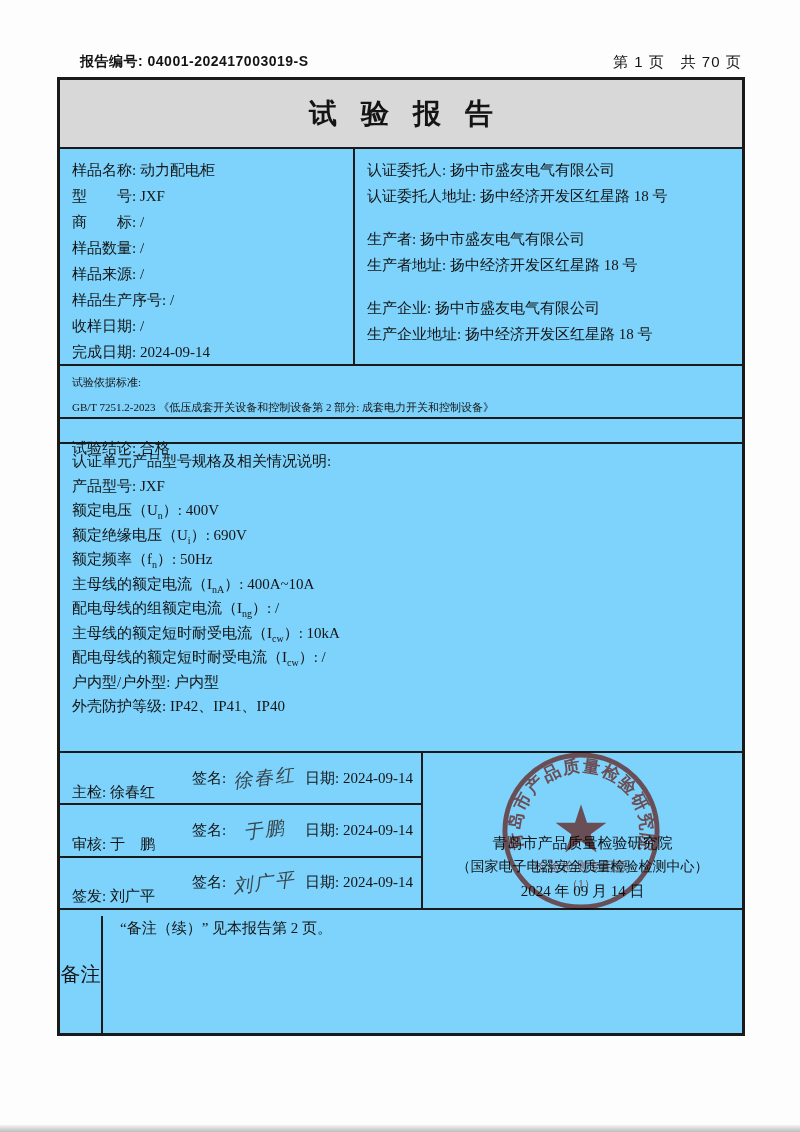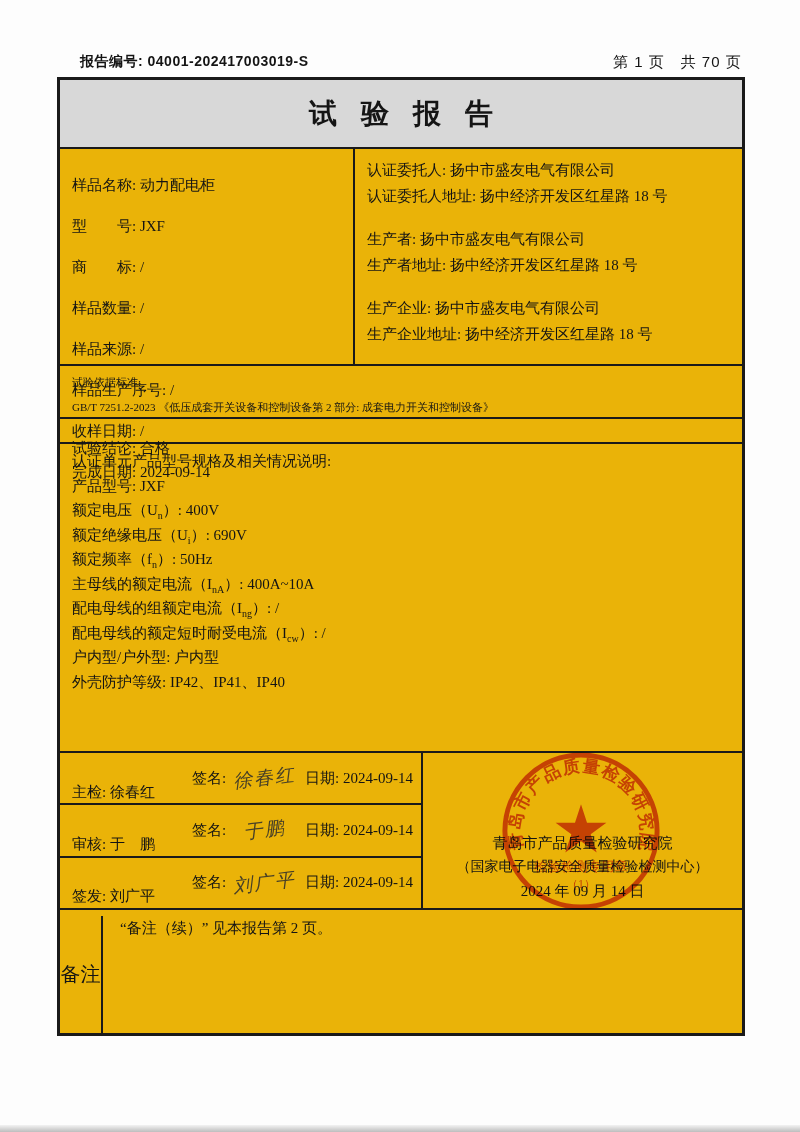--- a/index.html
+++ b/index.html
@@ -23,37 +23,37 @@
     position:absolute; left:613px; top:53px;
     font-family:"Liberation Sans","DejaVu Sans",sans-serif;
     font-weight:normal; font-size:15px; letter-spacing:1px;
   }
 
   
   .report-table {
     position:absolute; left:57px; top:77px; width:688px; height:959px;
     border:3px solid #1a1a1a;
     display:flex; flex-direction:column;
-    background:#eab308;
+    background:#7dd3fc;
   }
   .row { border-bottom:2px solid #1a1a1a; flex-shrink:0; }
 
   .title-row {
     height:69px; background:#d8d8d8;
     display:flex; align-items:center; justify-content:center;
     font-size:28px; font-weight:bold;
     letter-spacing:24px; text-indent:24px;
   }
 
   .info-row { height:217px; display:flex; }
   .sample-cell {
     width:295px; border-right:2px solid #1a1a1a;
     padding:8px 6px 0 12px; font-size:15px;
   }
-  .sample-cell .line { height:26px; line-height:26px; white-space:nowrap;margin-top:15px; }
+  .sample-cell .line { height:26px; line-height:26px; white-space:nowrap; }
   .cert-cell { flex:1; padding:8px 8px 0 12px; font-size:15px; }
   .cert-group { margin-bottom:17px; }
   .cert-group .line { height:26px; line-height:26px; white-space:nowrap; }
 
   .standards-row { height:53px; padding:4px 6px 0 12px; font-size:11px; }
   .standards-row .line { height:25px; line-height:25px; white-space:nowrap; }
 
   .conclusion-row { height:25px; padding:18px 6px 0 12px; font-size:15px; line-height:22px; }
 
   .specs-row { height:309px; padding:5px 6px 0 12px; font-size:15px; }
@@ -148,20 +148,21 @@
     <div class="row conclusion-row">试验结论: 合格</div>
 
     <div class="row specs-row">
       <div class="line">认证单元产品型号规格及相关情况说明:</div>
       <div class="line"><span>产品型号: JXF</span><sub></sub><span></span></div>
       <div class="line"><span>额定电压（U</span><sub>n</sub><span>）: 400V</span></div>
       <div class="line"><span>额定绝缘电压（U</span><sub>i</sub><span>）: 690V</span></div>
       <div class="line"><span>额定频率（f</span><sub>n</sub><span>）: 50Hz</span></div>
       <div class="line"><span>主母线的额定电流（I</span><sub>nA</sub><span>）: 400A~10A</span></div>
       <div class="line"><span>配电母线的组额定电流（I</span><sub>ng</sub><span>）: /</span></div>
+      <div class="line"><span>主母线的额定短时耐受电流（I</span><sub>cw</sub><span>）: 10kA</span></div>
       <div class="line"><span>配电母线的额定短时耐受电流（I</span><sub>cw</sub><span>）: /</span></div>
       <div class="line"><span>户内型/户外型: 户内型</span><sub></sub><span></span></div>
       <div class="line"><span>外壳防护等级: IP42、IP41、IP40</span><sub></sub><span></span></div>
     </div>
 
     <div class="row sig-section">
       <div class="sig-left">
         <div class="sig-row">
           <span class="sig-role">主检: 徐春红</span>
           <span>签名:</span>

